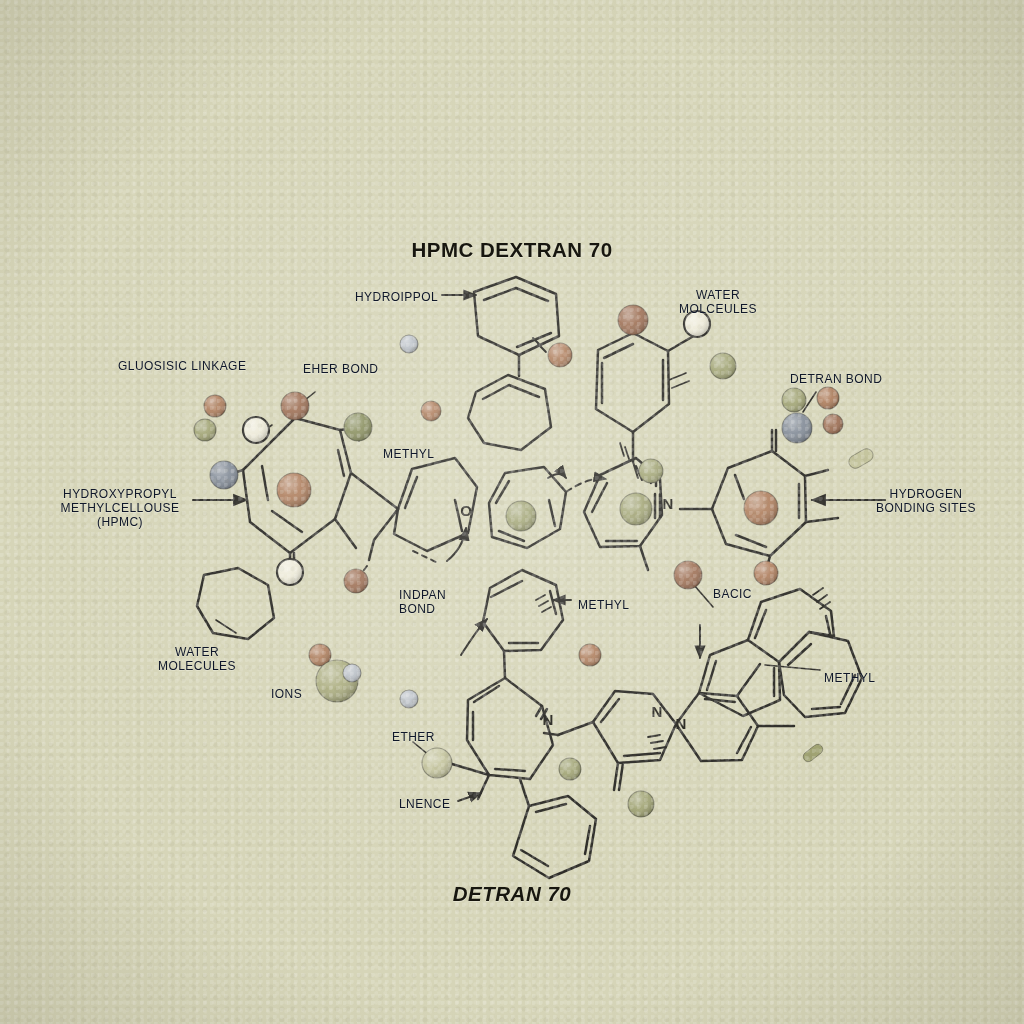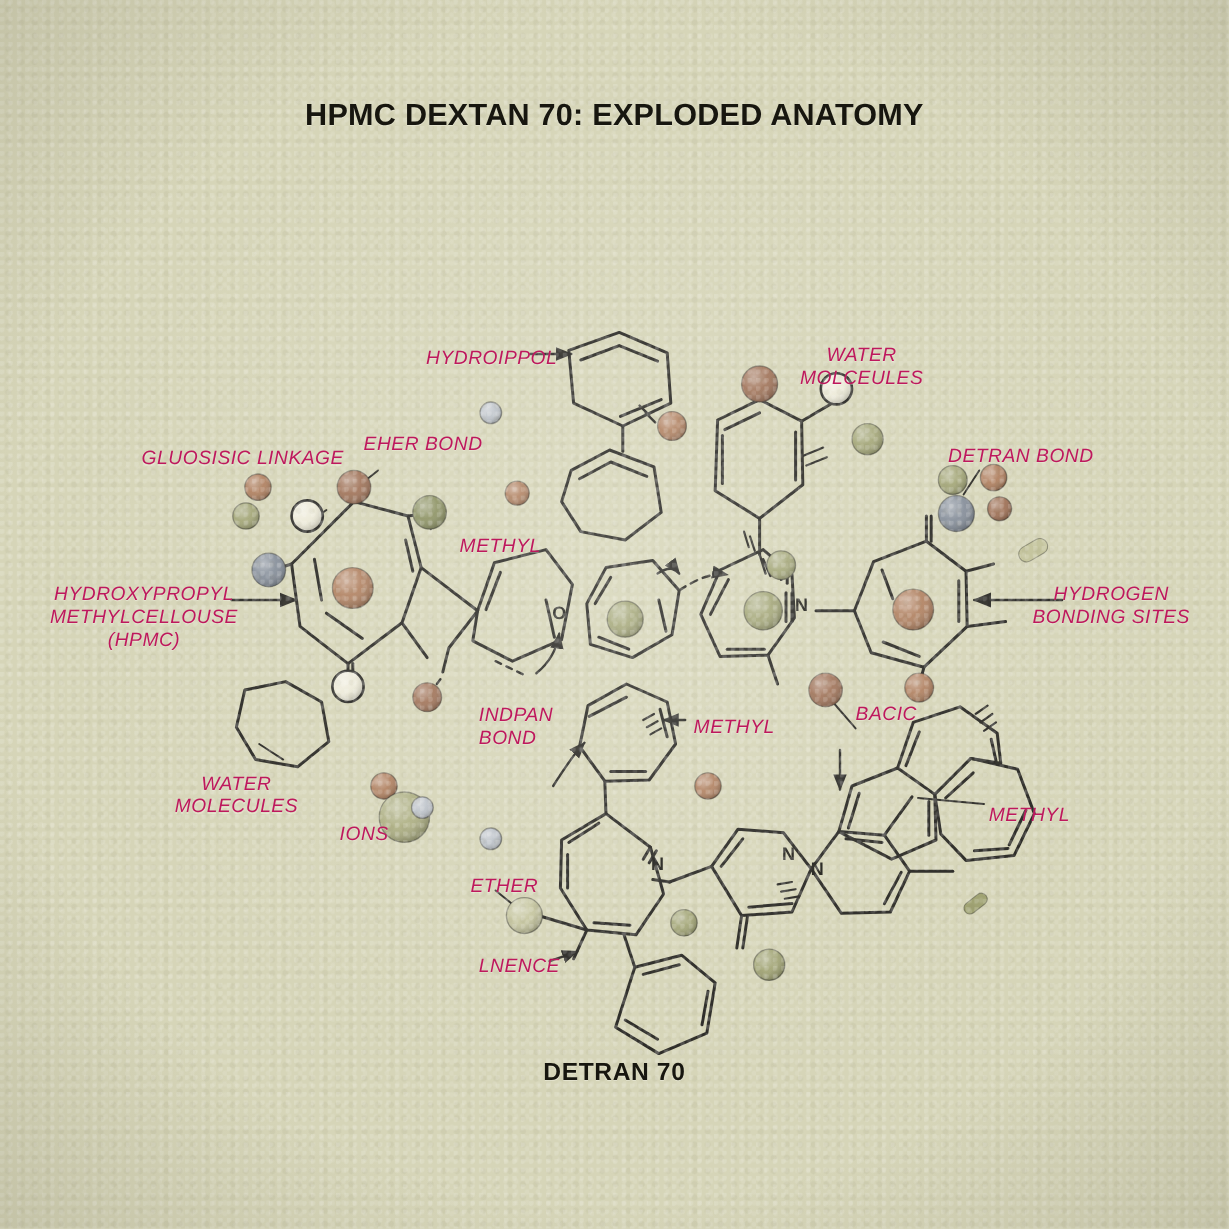--- a/index.html
+++ b/index.html
@@ -30,27 +30,26 @@
   }
   #svgroot{position:absolute;inset:0;}
 
   .ttl{
     position:absolute;text-align:center;font-weight:bold;
     letter-spacing:.5px;color:#17160f;
     text-shadow:0 1px 0 rgba(255,255,245,.35);
   }
   #title-main{left:0;right:0;top:82px;font-size:25.5px;letter-spacing:.2px;}
   #title-top{left:0;right:0;top:238px;font-size:20.5px;}
-  #title-bottom{left:0;right:0;top:882px;font-size:20.5px;}
+  #title-bottom{left:0;right:0;top:882px;font-size:20.5px;font-style:italic;}
 
   .lbl{
-    position:absolute;font-size:16px;letter-spacing:.45px;
-    color:#be185d;line-height:1.18;white-space:pre;
+    position:absolute;font-size:12px;letter-spacing:.45px;
+    color:#0f172a;line-height:1.18;white-space:pre;
     text-shadow:0 1px 0 rgba(255,255,245,.28);
-    font-style:italic;
   }
   .lbl.c{text-align:center;}
 </style>
 </head>
 <body>
 
 <div id="stage">
 
   <svg id="svgroot" viewBox="0 0 1024 1024">
     <defs>
@@ -384,40 +383,40 @@
         <text x="668" y="509">N</text>
         <text x="548" y="725">N</text>
         <text x="657" y="717">N</text>
         <text x="681" y="729">N</text>
       </g>
   </svg>
 
   <div id="grain"></div>
   <div id="vignette"></div>
 
-  <div class="ttl" id="title-main">HPMC DEXTAN 70: EXPLODED ANATOMY</div>
+  <div class="ttl" id="title-top">HPMC DEXTRAN 70</div>
   <div class="ttl" id="title-bottom">DETRAN 70</div>
 
   <div id="label-layer">
       <div class="lbl" style="left: 355px; top: 290px;">HYDROIPPOL</div>
       <div class="lbl c" style="left: 588px; width: 260px; top: 288px;">WATER
 MOLCEULES</div>
-      <div class="lbl" style="left: 118px; top: 374px;">GLUOSISIC LINKAGE</div>
+      <div class="lbl" style="left: 118px; top: 359px;">GLUOSISIC LINKAGE</div>
       <div class="lbl" style="left: 303px; top: 362px;">EHER BOND</div>
       <div class="lbl" style="left: 790px; top: 372px;">DETRAN BOND</div>
       <div class="lbl" style="left: 383px; top: 447px;">METHYL</div>
       <div class="lbl c" style="left: -10px; width: 260px; top: 487px;">HYDROXYPROPYL
 METHYLCELLOUSE
 (HPMC)</div>
       <div class="lbl c" style="left: 796px; width: 260px; top: 487px;">HYDROGEN
 BONDING SITES</div>
       <div class="lbl" style="left: 371px; top: 588px; margin-left: 28px;">INDPAN
 BOND</div>
       <div class="lbl" style="left: 578px; top: 598px;">METHYL</div>
       <div class="lbl" style="left: 713px; top: 587px;">BACIC</div>
       <div class="lbl" style="left: 824px; top: 671px;">METHYL</div>
       <div class="lbl c" style="left: 67px; width: 260px; top: 645px;">WATER
 MOLECULES</div>
-      <div class="lbl" style="left: 283px; top: 687px; text-align: center;">IONS</div>
+      <div class="lbl" style="left: 271px; top: 687px; text-align: center;">IONS</div>
       <div class="lbl" style="left: 392px; top: 730px;">ETHER</div>
       <div class="lbl" style="left: 399px; top: 797px;">LNENCE</div>
     </div>
 </div>
 
 </body></html>

